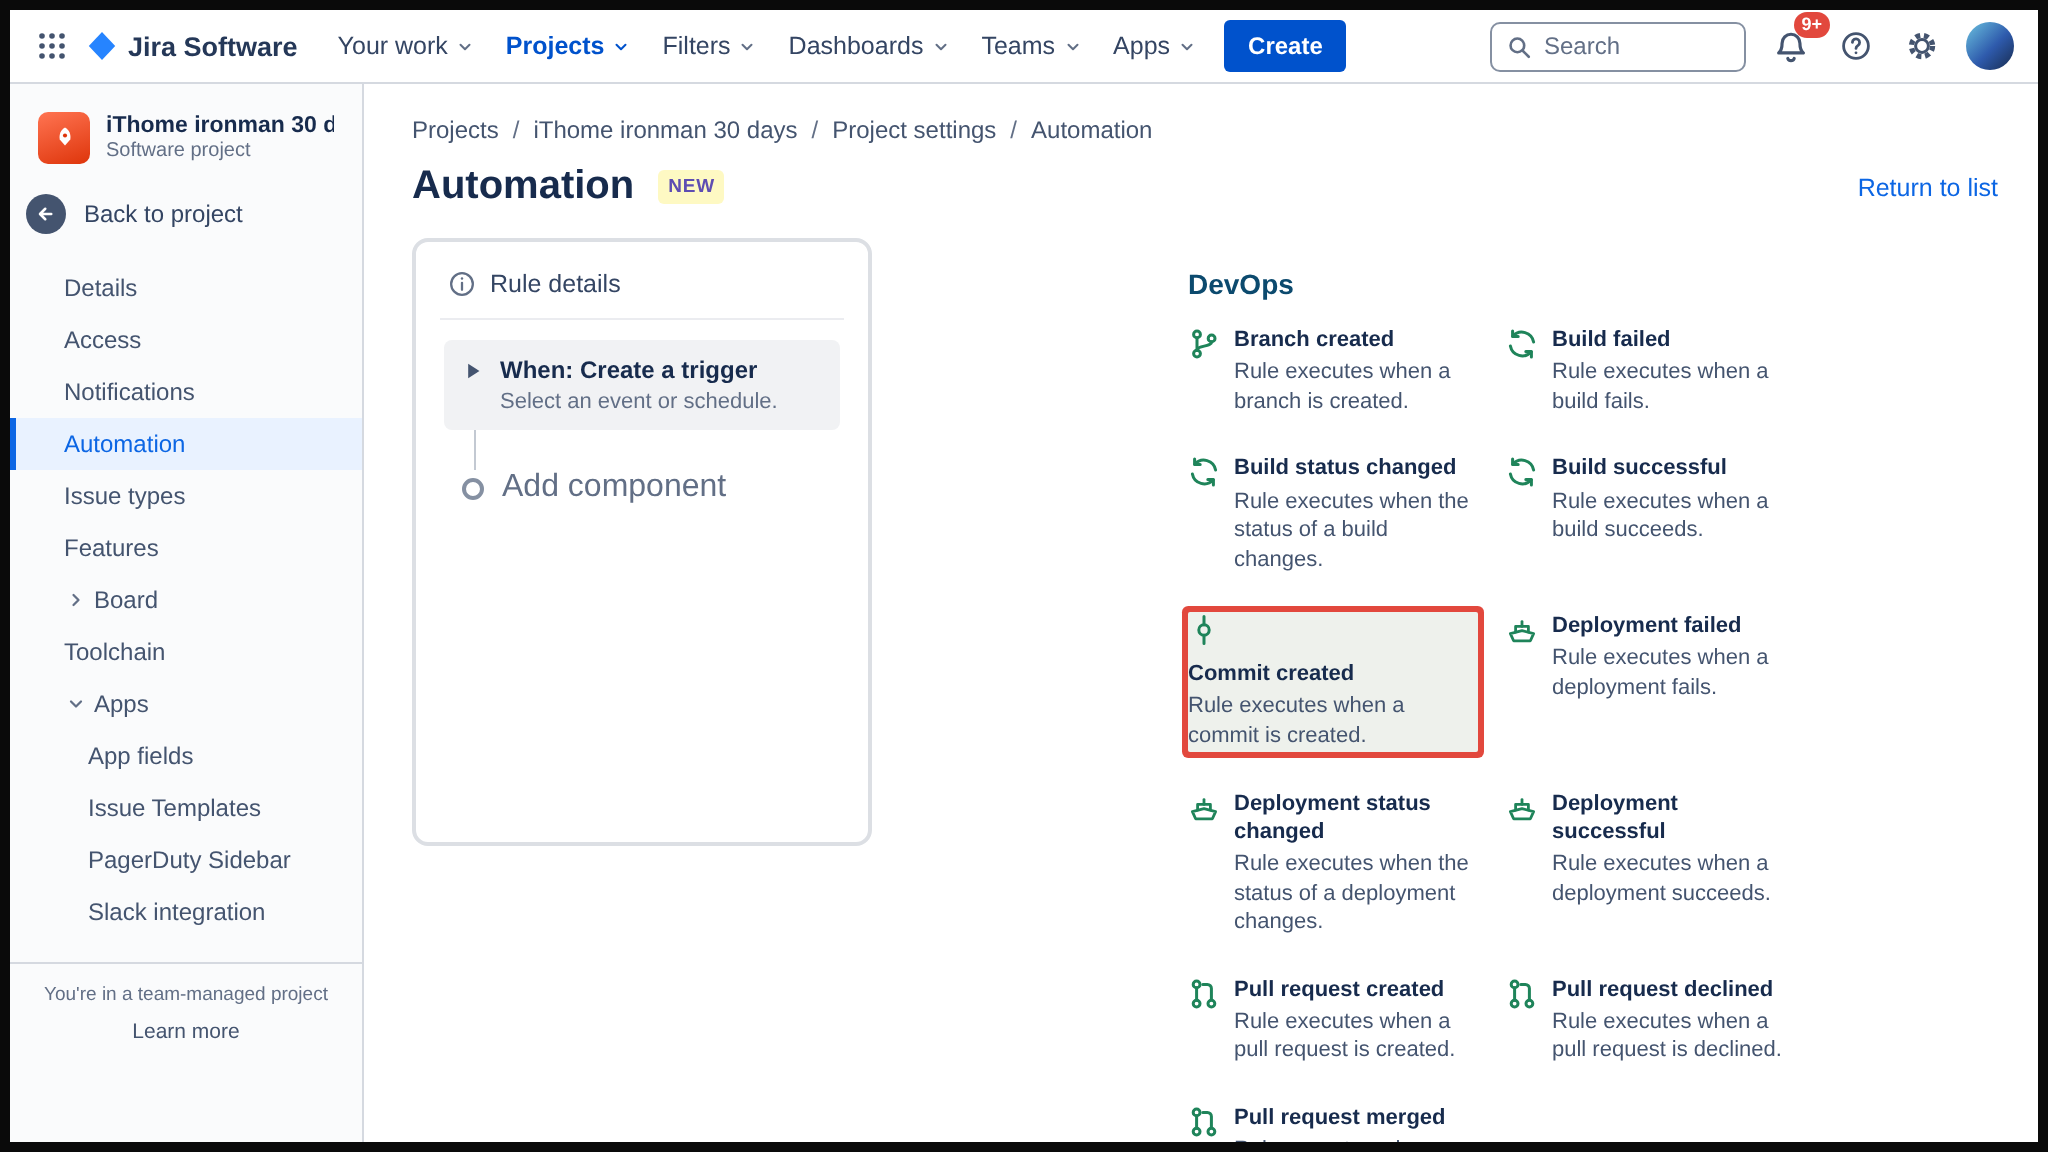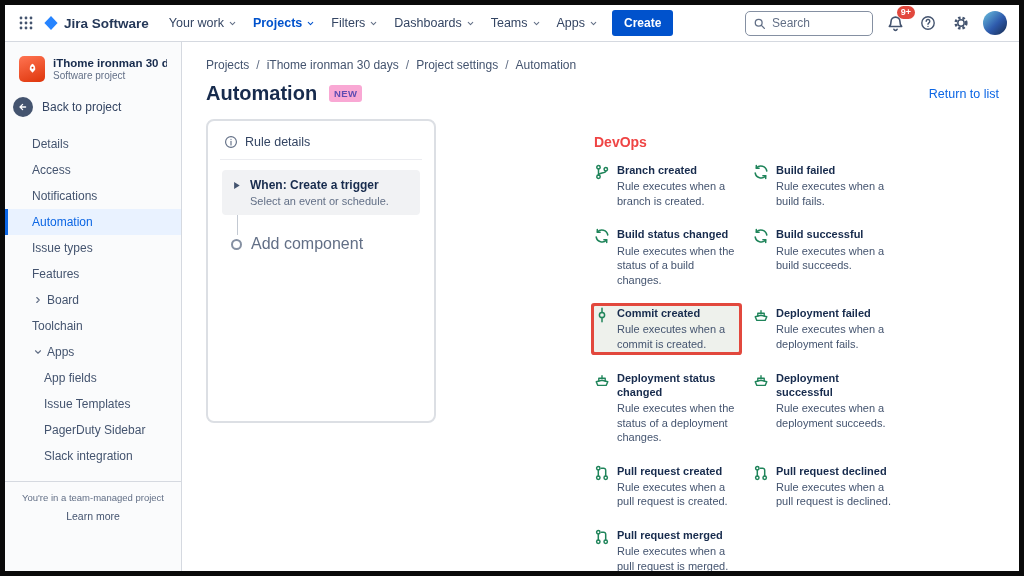--- a/index.html
+++ b/index.html
@@ -70,21 +70,21 @@
   .foot-link { display:inline-block; margin-top:7px; font-size:10.5px; color:#44546F;
                text-decoration:none; cursor:pointer; }
 
   
   .main { flex:1; padding:16px 20px 0 24px; overflow:hidden; }
   .breadcrumb { display:flex; align-items:center; font-size:12px; color:#44546F; }
   .crumb { cursor:pointer; white-space:nowrap; }
   .crumb:not(:first-child)::before { content:"/"; margin:0 7px; color:#626F86; cursor:default; }
   .titlerow { display:flex; align-items:center; margin-top:10px; }
   .titlerow h1 { font-size:20px; font-weight:bold; color:#172B4D; }
-  .newbadge { background:#f9a8d4; color:#5E4DB2; font-size:9.5px; font-weight:bold;
+  .newbadge { background:#fef9c3; color:#5E4DB2; font-size:9.5px; font-weight:bold;
               border-radius:3px; padding:3px 5px; margin-left:12px; letter-spacing:.4px; }
   .return { margin-left:auto; color:#0C66E4; font-size:12.5px; text-decoration:none;
             cursor:pointer; }
   .content { display:flex; align-items:flex-start; margin-top:14px; }
 
   
   .rulecard { flex:0 0 230px; width:230px; height:304px; border:2px solid #DCDFE4;
               border-radius:8px; background:#fff; padding:12px 14px; }
   .rc-head { display:flex; align-items:center; gap:7px; font-size:12.5px; color:#344563;
              padding:2px 2px 10px; }
@@ -94,24 +94,24 @@
   .play { color:#44546F; display:flex; margin-top:2px; }
   .wt { font-size:12px; font-weight:bold; color:#172B4D; }
   .ws { font-size:11px; color:#626F86; margin-top:3px; }
   .connector { height:20px; border-left:1px solid #C3C9D2; margin-left:15px; }
   .addcomp { display:flex; align-items:center; gap:9px; font-size:16px; color:#626F86;
              padding-left:9px; cursor:pointer; }
   .addcircle { width:11px; height:11px; border:2px solid #8590A2; border-radius:50%; }
 
   
   .devops { margin-left:158px; width:304px; padding-top:15px; }
-  .devops h2 { font-size:14px; font-weight:bold; color:#ef4444; margin:0 0 13px; }
+  .devops h2 { font-size:14px; font-weight:bold; color:#0c4a6e; margin:0 0 13px; }
   .grid { display:grid; grid-template-columns:1fr 1fr; column-gap:14px; row-gap:19px;margin-top:12px; }
   .trigger { display:flex; gap:7px; align-items:flex-start; cursor:pointer; }
-  .trigger.highlighted { background:#EEF1EC; box-shadow:0 0 0 3px #E2483D; border-radius:1px; }
+  .trigger.highlighted { background:#EEF1EC; box-shadow:0 0 0 3px #E2483D; border-radius:1px;flex-direction:column; }
   .ticon { flex:0 0 16px; color:#1F845A; display:flex; margin-top:1px; }
   .ttitle { font-size:11px; font-weight:bold; color:#172B4D; line-height:1.3; }
   .tdesc { font-size:11px; color:#44546F; line-height:1.32; margin-top:2px; }
 </style>
 </head>
 <body>
 
 <svg width="0" height="0" style="position:absolute">
   <defs>
     <g id="i-grid" fill="currentColor">

